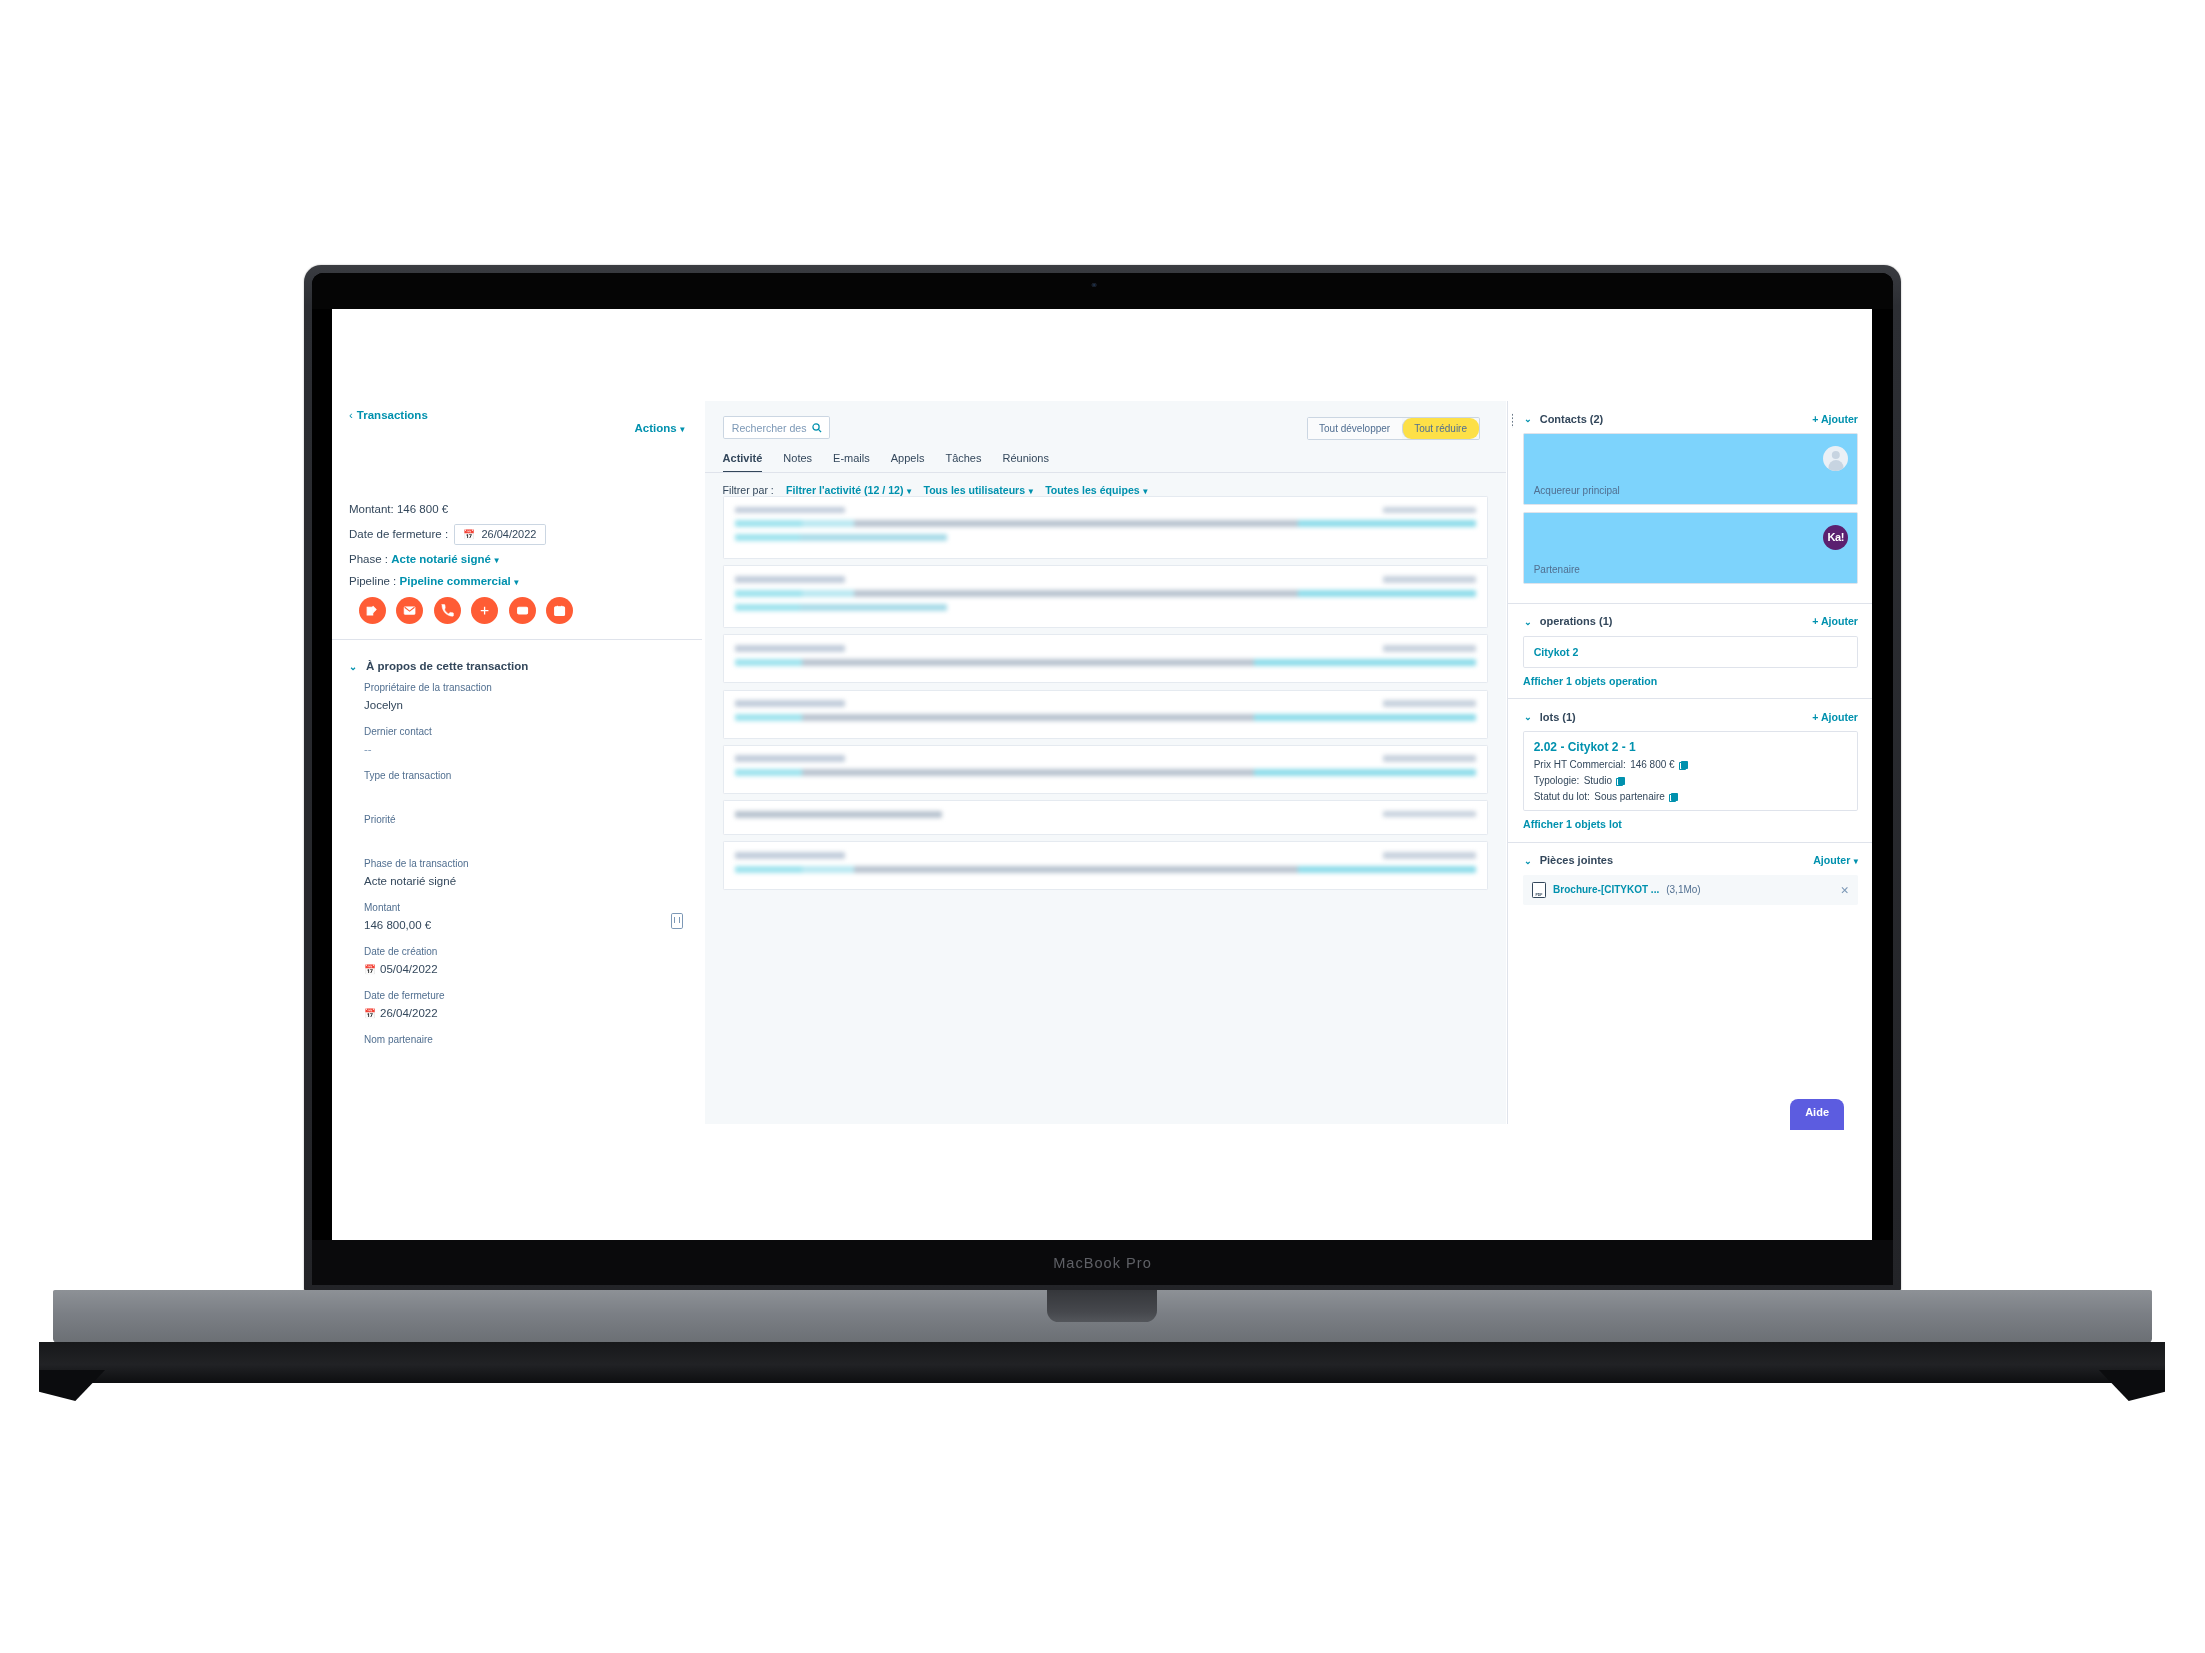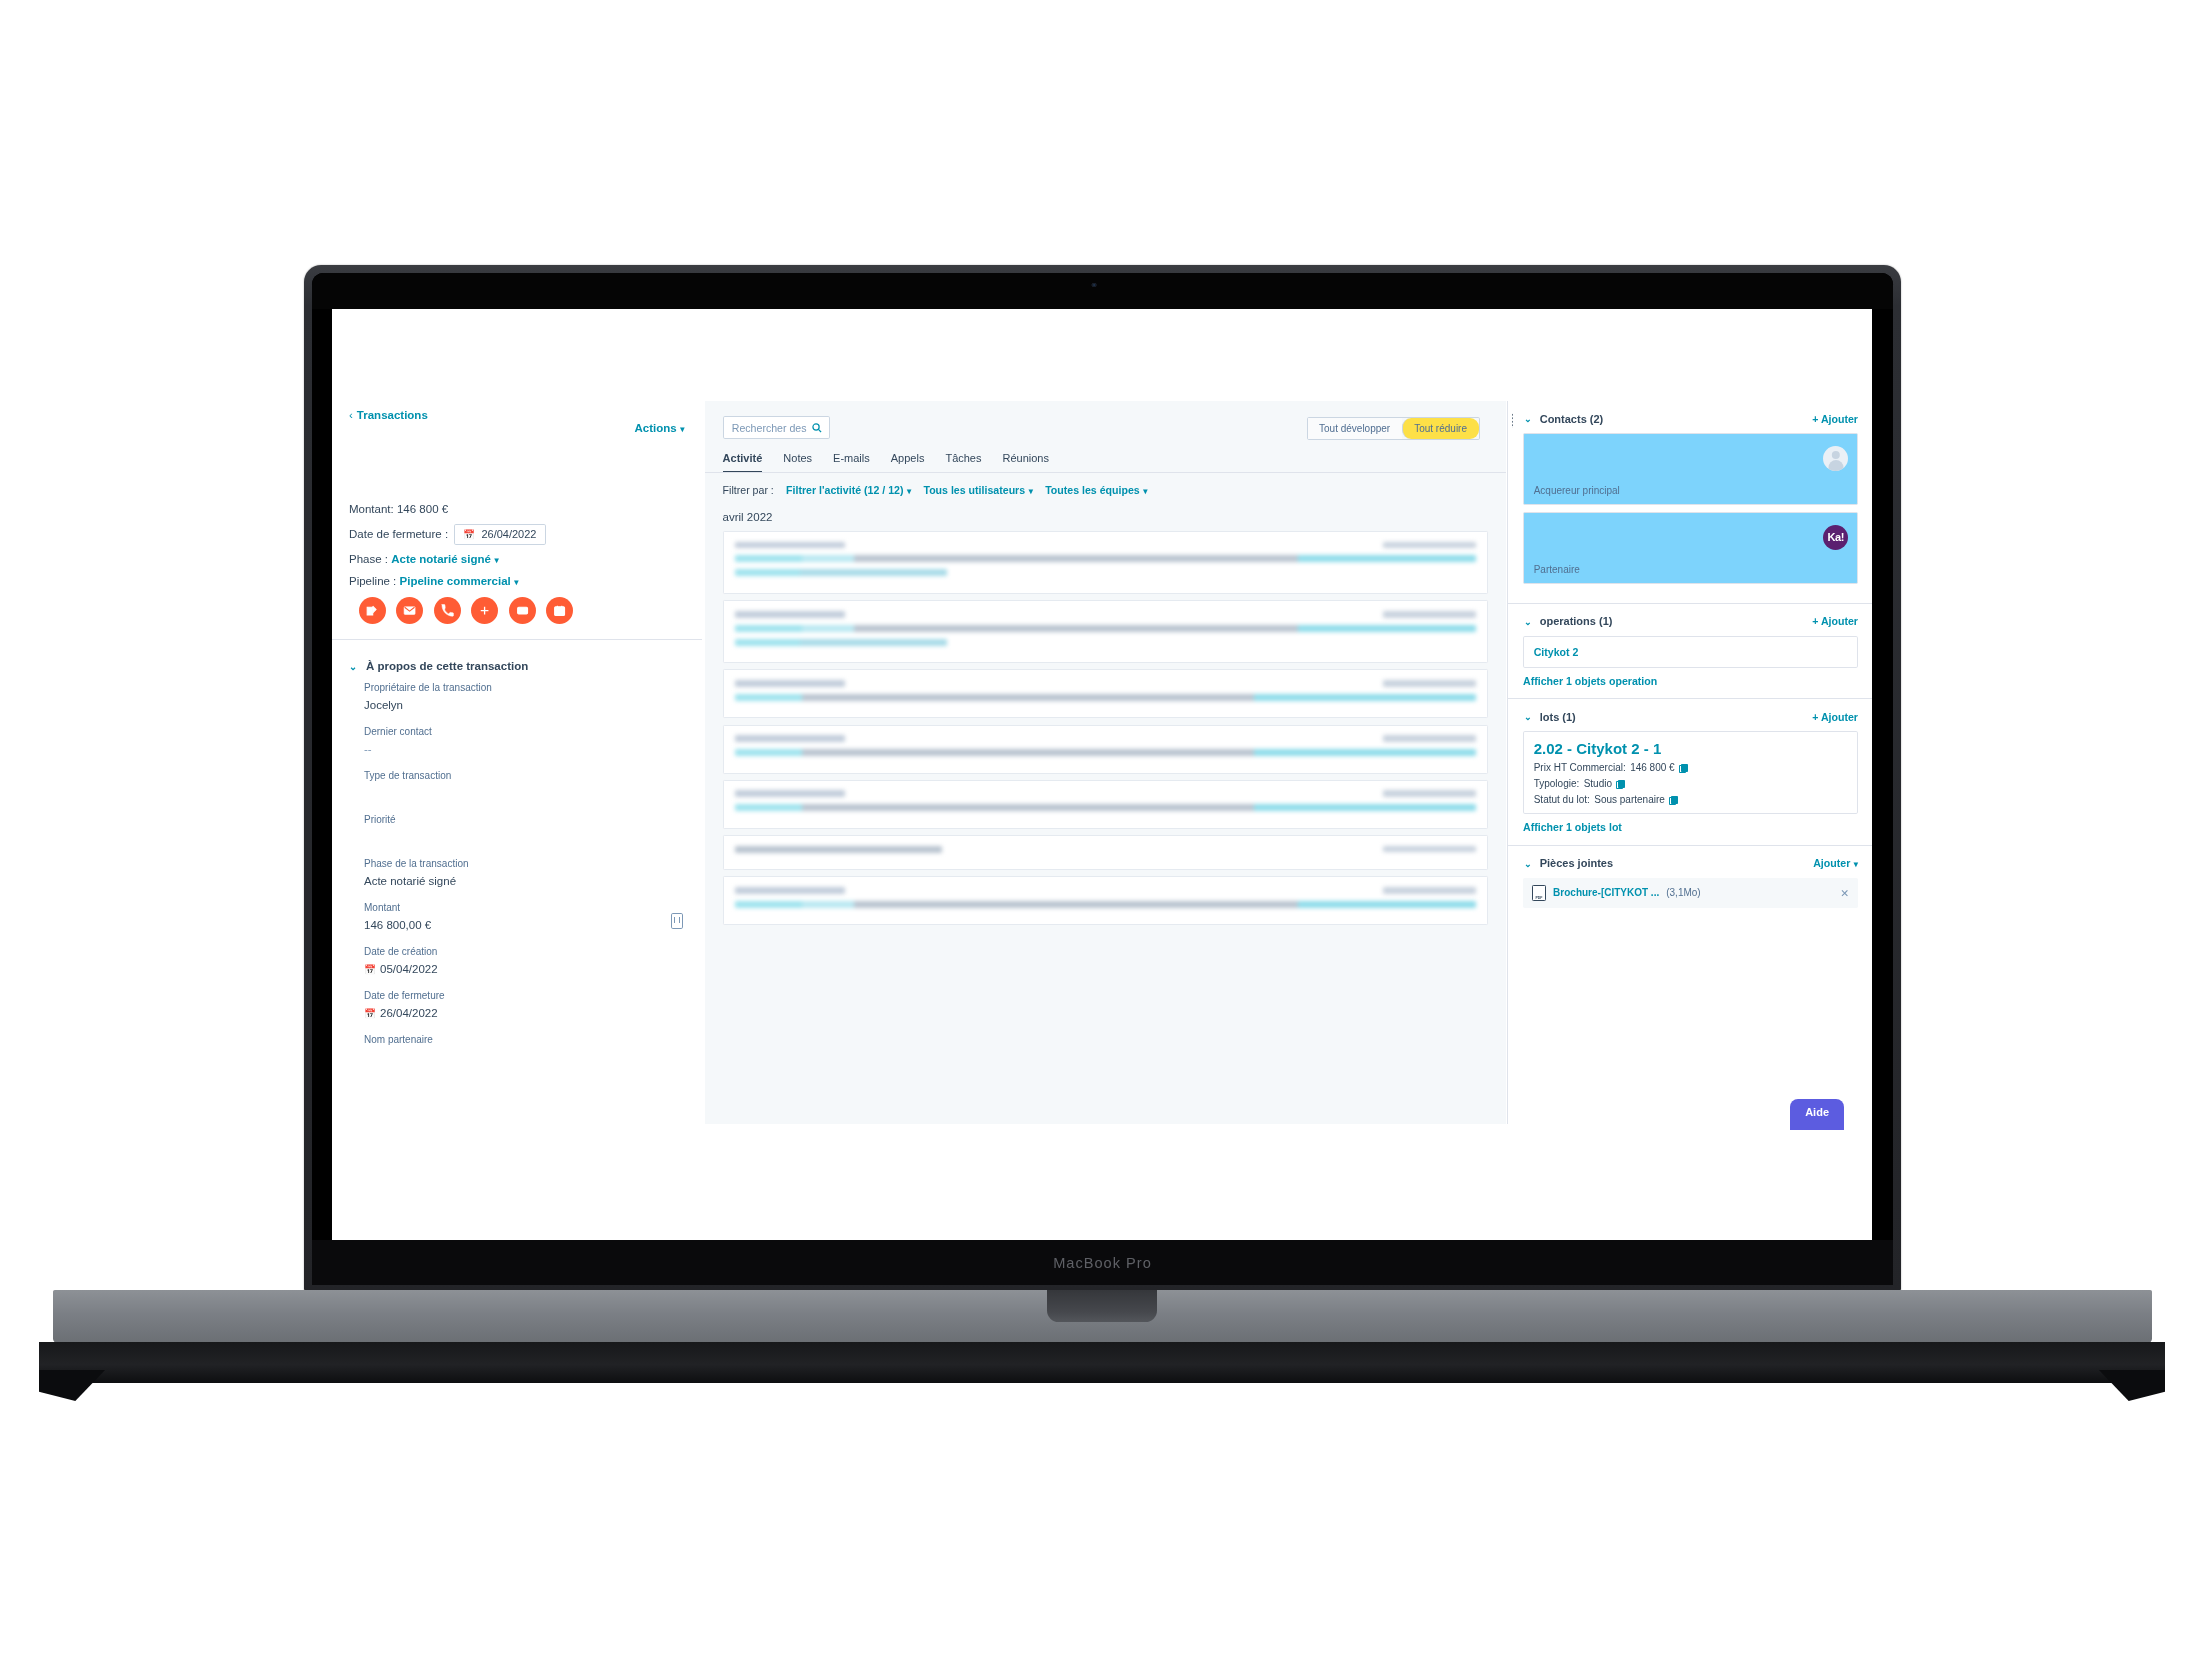--- a/index.html
+++ b/index.html
@@ -261,21 +261,21 @@
   .avatar-ka{
     position:absolute;right:8.8px;top:11.5px;width:25px;height:25px;border-radius:50%;
     background:#5b2070;display:flex;align-items:center;justify-content:center;
     color:#fff;font-size:11px;font-weight:700;letter-spacing:-0.4px;
   }
 
   .obj-card{
     margin:0 15px 7px 15px;border:0.4px solid #dfe3eb;border-radius:1.8px;
     padding:8px 9.7px;background:#fff;cursor:pointer;
   }
-  .obj-title{color:#0091ae;font-size:15px;font-weight:700;margin-bottom:4.4px;}
+  .obj-title{color:#0091ae;font-size:12px;font-weight:700;margin-bottom:4.4px;}
   .obj-row{font-size:10px;color:#33475b;margin-top:4.9px;display:flex;align-items:center;gap:4.4px;}
   .obj-row .k{color:#33475b;}
   .copy-ico{
     width:7px;height:8px;position:relative;display:inline-block;flex:0 0 7px;
   }
   .copy-ico:before{
     content:"";position:absolute;left:0;top:1.3px;width:4.9px;height:6.2px;
     border:0.9px solid #0091ae;border-radius:0.9px;background:#fff;
   }
   .copy-ico:after{
@@ -477,21 +477,20 @@
           </div>
           <div class="tabs-rule"></div>
 
           <div class="filter-row">
             <span>Filtrer par :</span>
             <span class="filter-link"><span>Filtrer l'activité (12 / 12)</span><span class="caret">▾</span></span>
             <span class="filter-link"><span>Tous les utilisateurs</span><span class="caret">▾</span></span>
             <span class="filter-link"><span>Toutes les équipes</span><span class="caret">▾</span></span>
           </div>
 
-          <div class="month-label">avril 2022</div>
 
           <div class="feed">
             <div class="card">
               <div class="blur-line bl-head"></div>
               <div class="bl-date"></div>
               <div class="blur-line bl-body"></div>
               <div class="blur-line bl-body2"></div>
             </div>
             <div class="card">
               <div class="blur-line bl-head"></div>

